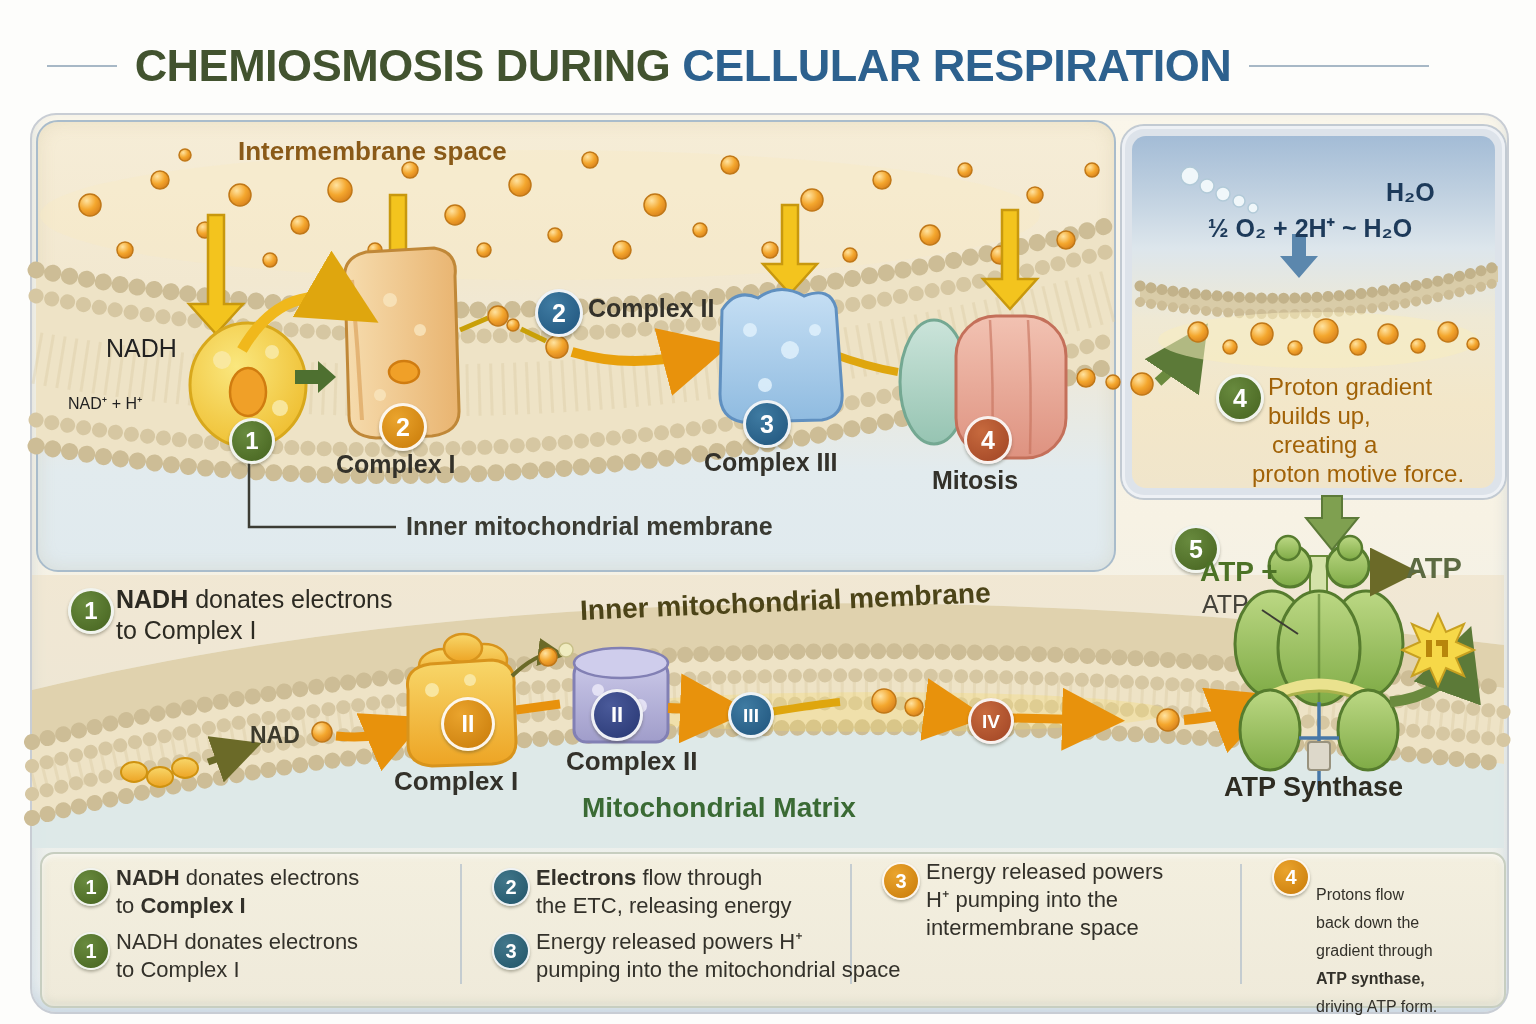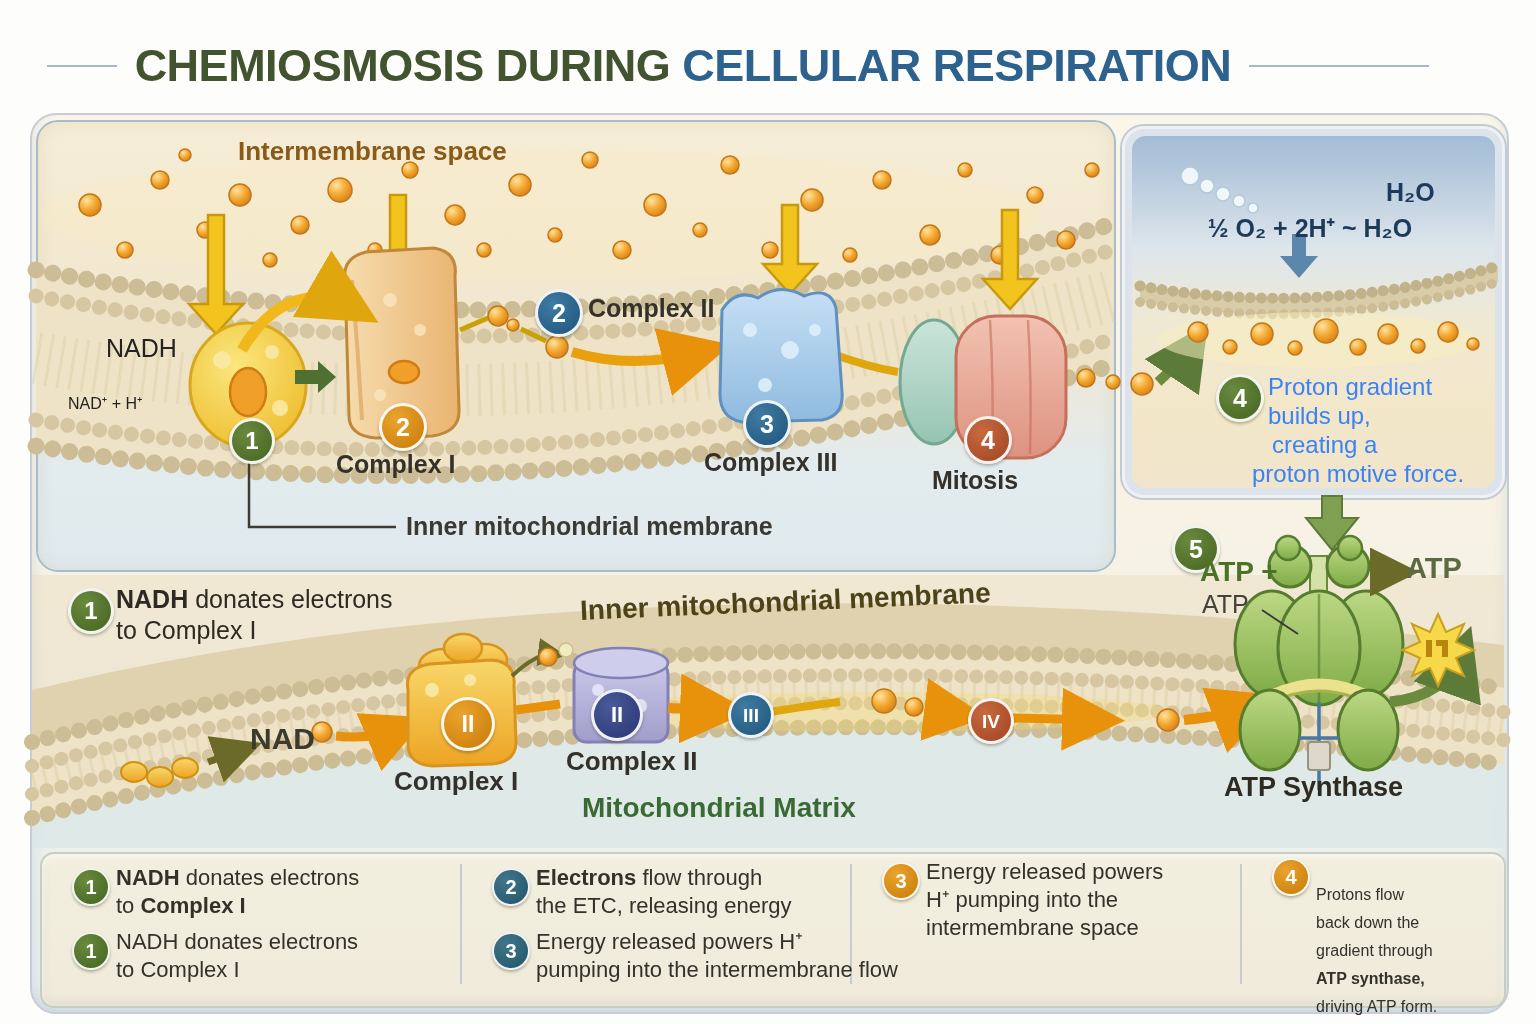--- a/index.html
+++ b/index.html
@@ -337,40 +337,40 @@
 
     <div class="label" style="left:336px;top:450px;font-size:25px;font-weight:600;">Complex I</div>
     <div class="label" style="left:588px;top:294px;font-size:25px;font-weight:600;">Complex II</div>
     <div class="label" style="left:704px;top:448px;font-size:25px;font-weight:700;">Complex III</div>
     <div class="label" style="left:932px;top:466px;font-size:25px;font-weight:bold;">Mitosis</div>
     <div class="label" style="left:406px;top:512px;font-size:25px;font-weight:600;color:#3a3a32;">Inner mitochondrial membrane</div>
 
     <div class="label" style="left:1386px;top:178px;font-size:25px;font-weight:600;color:#1d3a5a;">H₂O</div>
     <div class="label" style="left:1150px;top:210px;width:320px;text-align:center;font-size:25px;font-weight:600;color:#1d3a5a;">½ O₂ + 2H⁺ ~ H₂O</div>
     <div class="badge bg-green" style="left:1216px;top:374px;width:42px;height:42px;font-size:25px;">4</div>
-    <div class="label" style="left:1268px;top:372px;font-size:24px;color:#3b82f6;line-height:29px;">
+    <div class="label" style="left:1268px;top:372px;font-size:24px;color:#a16207;line-height:29px;">
       <span>Proton gradient</span><br>
       <span>builds up,</span><br>
       <span style="padding-left:4px;margin-top:33px;">creating a</span><br>
       <span style="margin-left:-16px;">proton motive force.</span>
     </div>
 
     <div class="badge bg-green" style="left:1172px;top:525px;width:42px;height:42px;font-size:25px;">5</div>
     <div class="label" style="left:1200px;top:556px;font-size:28px;font-weight:bold;color:#4c7226;">ATP +</div>
     <div class="label" style="left:1406px;top:552px;font-size:29px;font-weight:600;color:#5c6a42;">ATP</div>
     <div class="label" style="left:1202px;top:590px;font-size:25px;color:#44423a;">ATP</div>
     <div class="label" style="left:1224px;top:772px;font-size:27px;font-weight:bold;color:#2e2c22;">ATP Synthase</div>
 
     <div class="badge bg-green" style="left:68px;top:588px;width:40px;height:40px;font-size:24px;">1</div>
     <div class="label" style="left:116px;top:584px;font-size:25px;line-height:31px;color:#2c2a22;">
       <span class="b">NADH</span><span> donates electrons</span><br>
       <span>to Complex I</span>
     </div>
     <div class="label" style="left:580px;top:586px;font-size:28px;font-weight:bold;color:#4c4418;transform:rotate(-2.5deg);">Inner mitochondrial membrane</div>
-    <div class="label" style="left:250px;top:722px;font-size:30px;font-weight:600;color:#3c3a2c;text-align:center;">NAD</div>
+    <div class="label" style="left:250px;top:722px;font-size:23px;font-weight:600;color:#3c3a2c;text-align:center;">NAD</div>
     <div class="badge bg-orange" style="left:441px;top:697px;width:48px;height:48px;font-size:23px;">II</div>
     <div class="label" style="left:394px;top:766px;font-size:26px;font-weight:600;">Complex I</div>
     <div class="badge bg-navy" style="left:591px;top:689px;width:46px;height:46px;font-size:22px;">II</div>
     <div class="label" style="left:566px;top:746px;font-size:26px;font-weight:600;">Complex II</div>
     <div class="badge bg-blue" style="left:728px;top:692px;width:40px;height:40px;font-size:19px;">III</div>
     <div class="badge bg-red" style="left:968px;top:698px;width:40px;height:40px;font-size:19px;">IV</div>
     <div class="label" style="left:582px;top:792px;font-size:28px;font-weight:bold;color:#3a6a34;">Mitochondrial Matrix</div>
 
     <div class="badge bg-green" style="left:72px;top:868px;width:34px;height:34px;font-size:20px;border-width:2px;">1</div>
     <div class="label" style="left:116px;top:864px;font-size:22px;line-height:28px;">
@@ -384,21 +384,21 @@
     </div>
 
     <div class="badge bg-teal" style="left:492px;top:868px;width:34px;height:34px;font-size:20px;border-width:2px;">2</div>
     <div class="label" style="left:536px;top:864px;font-size:22px;line-height:28px;">
       <span class="b">Electrons</span><span> flow through</span><br>
       <span>the ETC, releasing energy</span>
     </div>
     <div class="badge bg-teal" style="left:492px;top:932px;width:34px;height:34px;font-size:20px;border-width:2px;">3</div>
     <div class="label" style="left:536px;top:928px;font-size:22px;line-height:28px;">
       <span>Energy released powers H⁺</span><br>
-      <span>pumping into the intermembrane flow</span>
+      <span>pumping into the mitochondrial space</span>
     </div>
 
     <div class="badge bg-orange" style="left:882px;top:862px;width:34px;height:34px;font-size:20px;border-width:2px;">3</div>
     <div class="label" style="left:926px;top:858px;font-size:22px;line-height:28px;">
       <span>Energy released powers</span><br>
       <span>H⁺ pumping into the</span><br>
       <span>intermembrane space</span>
     </div>
 
     <div class="badge bg-orange" style="left:1272px;top:858px;width:34px;height:34px;font-size:20px;border-width:2px;">4</div>

